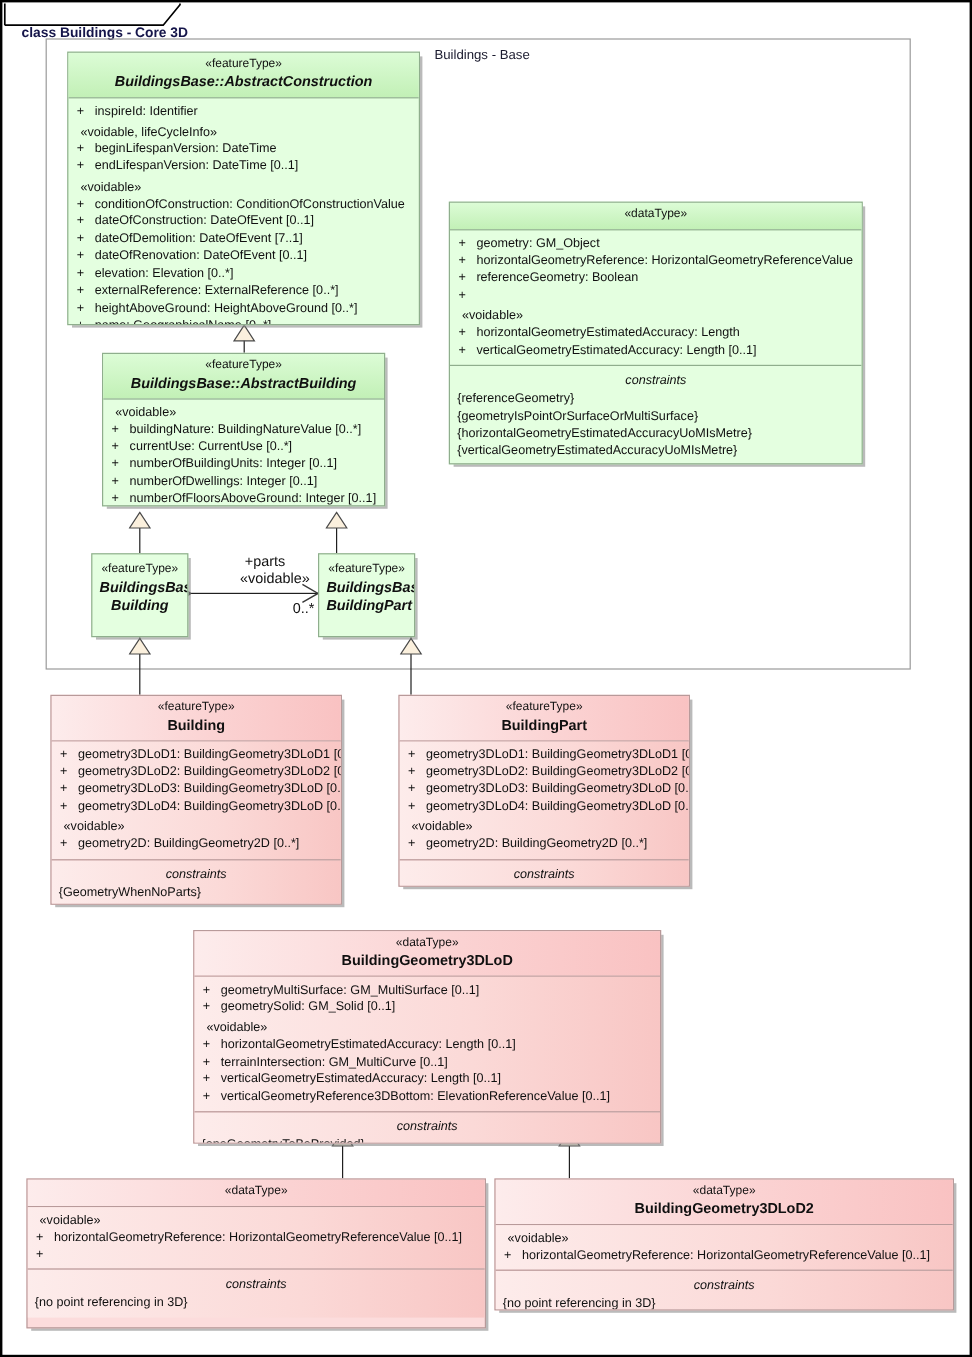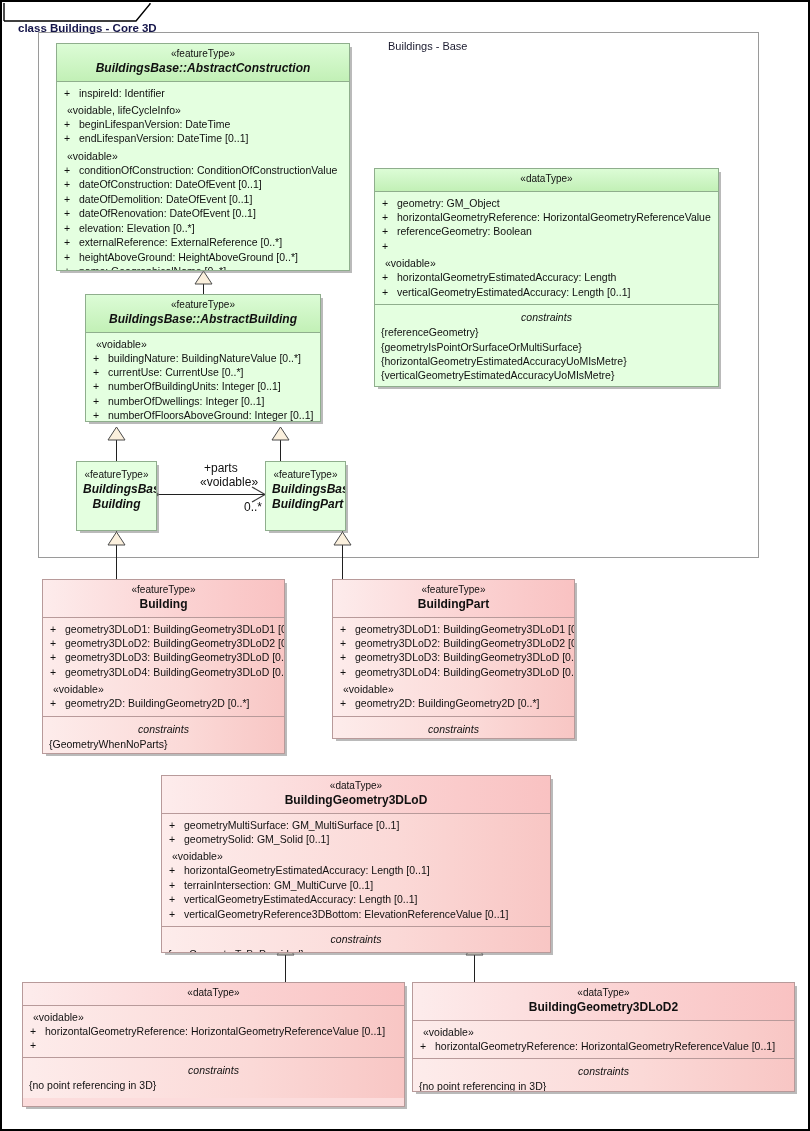--- a/index.html
+++ b/index.html
@@ -50,21 +50,20 @@
   .pkg-frame {
     position: absolute;
     border: 1px solid #9a9a9a;
     background: transparent;
   }
   .pkg-label {
     position: absolute;
     font-size: 11px;
     color: #1a1a2e;
     white-space: nowrap;
-    margin-left: 26px;
   }
 
   
   .uml {
     position: absolute;
     box-sizing: border-box;
     border: 1px solid #9a9a9a;
     box-shadow: 3px 3px 0 -1px rgba(130,130,130,0.55);
     overflow: hidden;
   }
@@ -266,21 +265,21 @@
       <div class="attr">
         <span class="vis">+</span>
         <span class="txt">conditionOfConstruction: ConditionOfConstructionValue</span>
       </div>
       <div class="attr">
         <span class="vis">+</span>
         <span class="txt">dateOfConstruction: DateOfEvent [0..1]</span>
       </div>
       <div class="attr">
         <span class="vis">+</span>
-        <span class="txt">dateOfDemolition: DateOfEvent [0..1]</span>
+        <span class="txt">dateOfDemolition: DateOfEvent [7..1]</span>
       </div>
       <div class="attr">
         <span class="vis">+</span>
         <span class="txt">dateOfRenovation: DateOfEvent [0..1]</span>
       </div>
       <div class="attr">
         <span class="vis">+</span>
         <span class="txt">elevation: Elevation [0..*]</span>
       </div>
       <div class="attr">

